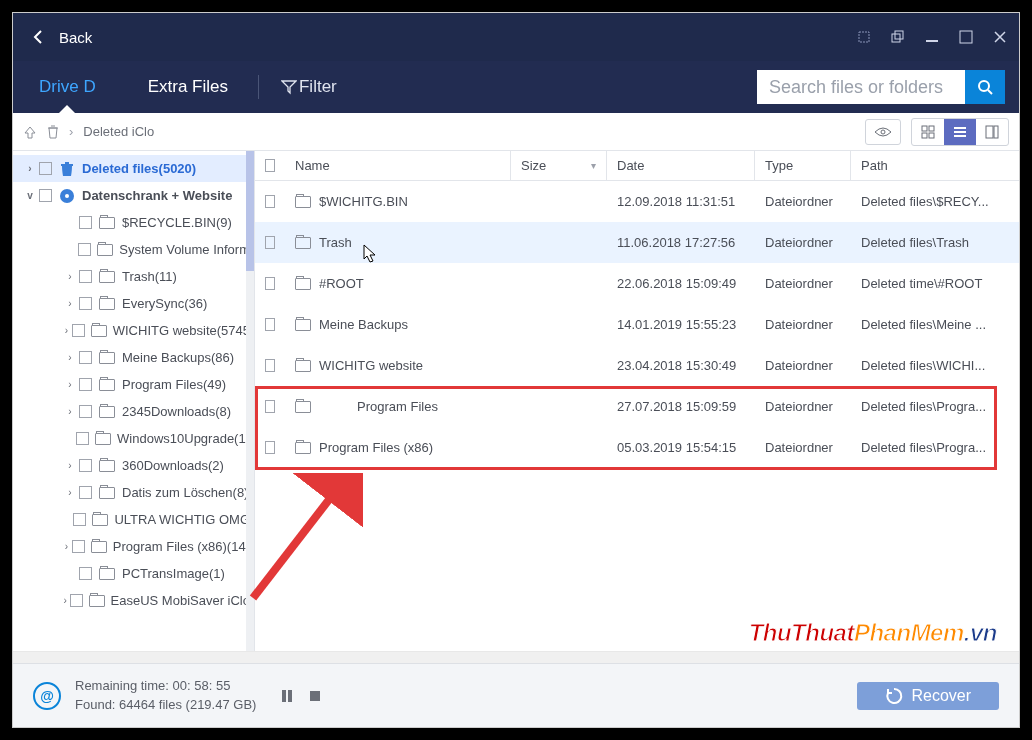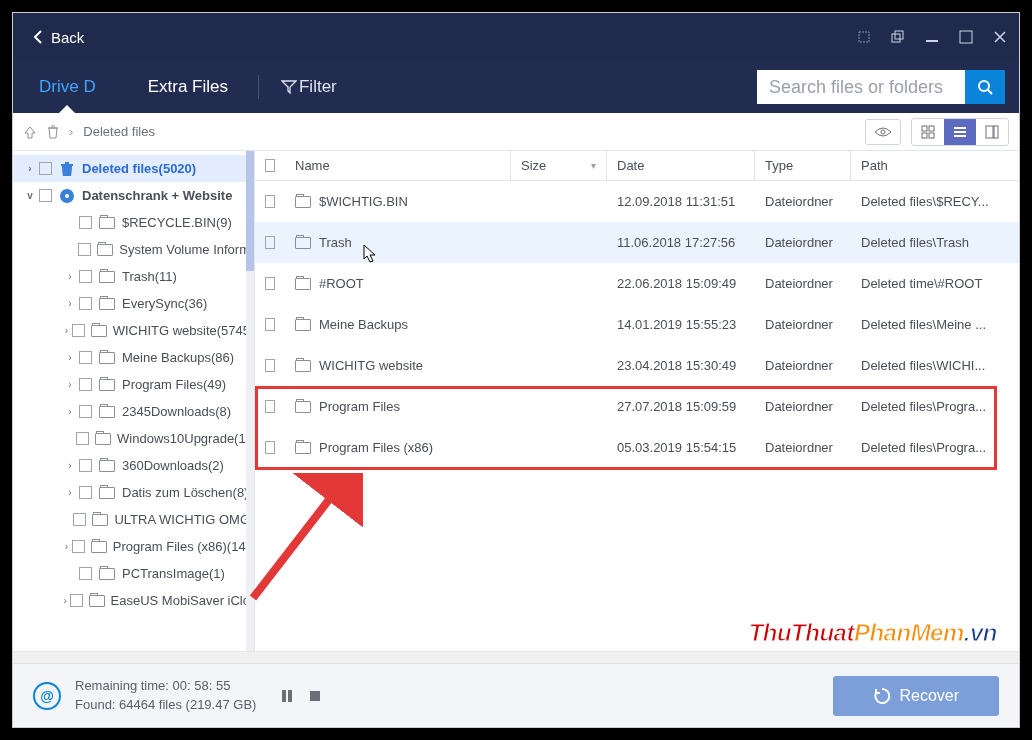--- a/index.html
+++ b/index.html
@@ -1,19 +1,19 @@
 <!DOCTYPE html>
 <html><head>
 <meta charset="utf-8">
 <style>
 * { margin:0; padding:0; box-sizing:border-box; font-family:"Segoe UI",Arial,sans-serif; }
 body { background:#000; width:1032px; height:740px; overflow:hidden; position:relative; }
 .frame { position:absolute; left:12px; top:12px; width:1008px; height:716px; background:#fff; border:1px solid #ccc; }
 .titlebar { height:48px; background:#1f2a4c; display:flex; align-items:center; padding:0 12px; color:#fff; }
-.titlebar .back-btn { display:flex; align-items:center; gap:8px; color:#fff; font-size:15px; cursor:pointer; padding:4px 8px; }
+.titlebar .back-btn { display:flex; align-items:center; gap:16px; color:#fff; font-size:15px; cursor:pointer; padding:4px 8px; }
 .titlebar .spacer { flex:1; }
 .titlebar .winctl { display:flex; gap:20px; align-items:center; }
 .titlebar .winctl svg { display:block; }
 
 .toolbar { height:52px; background:#222c51; display:flex; align-items:center; color:#fff; font-size:17px; }
 .toolbar .tab { padding:0 26px; height:52px; display:flex; align-items:center; cursor:pointer; position:relative; }
 .toolbar .tab.active { color:#3ea6ff; }
 .toolbar .tab.active::after { content:""; position:absolute; bottom:-1px; left:50%; transform:translateX(-50%); width:0; height:0; border-left:9px solid transparent; border-right:9px solid transparent; border-bottom:9px solid #fff; }
 .toolbar .divider { width:1px; height:24px; background:#4a5577; margin:0 4px; }
 .toolbar .filter { display:flex; align-items:center; gap:2px; padding:0 18px; cursor:pointer; color:#e0e4ef; }
@@ -65,21 +65,21 @@
 .row .fico { width:16px; height:12px; border:1px solid #8a8e97; border-radius:1px; margin-right:8px; position:relative; }
 .row .fico::before { content:""; position:absolute; top:-3px; left:0; width:6px; height:2px; border:1px solid #8a8e97; border-bottom:none; }
 .red-box { position:absolute; border:3px solid #e23838; pointer-events:none; }
 .cursor-arrow { position:absolute; left:370px; top:280px; z-index:50; pointer-events:none; }
 
 .footer { height:64px; background:#f3f5f8; border-top:1px solid #dde0e5; display:flex; align-items:center; padding:0 20px; }
 .footer .scan-ico { width:28px; height:28px; border:2px solid #0a84d9; border-radius:50%; display:flex; align-items:center; justify-content:center; color:#0a84d9; font-weight:bold; font-size:14px; margin-right:14px; }
 .footer .status { font-size:13px; color:#5a5e67; line-height:1.4; }
 .footer .mediactl { display:flex; gap:14px; margin-left:24px; }
 .footer .mediactl svg { display:block; cursor:pointer; }
-.footer .recover { margin-left:auto; background:#7d9fd9; color:#fff; padding:0 40px; height:40px; display:flex; align-items:center; gap:8px; border-radius:3px; font-size:16px; cursor:pointer; }
+.footer .recover { margin-left:auto; background:#7d9fd9; color:#fff; padding:0 28px; height:28px; display:flex; align-items:center; gap:8px; border-radius:3px; font-size:16px; cursor:pointer; }
 
 .watermark { position:absolute; right:22px; bottom:80px; font-size:24px; font-weight:800; font-style:italic; letter-spacing:-0.5px; pointer-events:none; z-index:60; }
 .watermark .w1 { color:#c00;margin-left:44px; -webkit-text-stroke:1px #fff; }
 .watermark .w2 { color:#ff8a00; -webkit-text-stroke:1px #fff; }
 .watermark .w3 { color:#1a3a8a; -webkit-text-stroke:1px #fff; }
 
 .red-arrow { position:absolute; left:230px; top:460px; z-index:55; pointer-events:none; }
 .bottom-sb { height:12px; background:#fff; border-top:1px solid #e8e8e8; position:relative; }
 .bottom-sb .btrack { position:absolute; left:0; right:0; top:0; bottom:0; background:#f0f0f0; }
 </style>
@@ -143,21 +143,21 @@
 
   <div class="crumb-row">
     <div class="left">
       <svg width="14" height="14" viewBox="0 0 14 14">
           <path d="M7 2 L12 8 L9 8 L9 13 L5 13 L5 8 L2 8 Z" fill="none" stroke="#8a8e97" stroke-width="1"></path>
         </svg>
       <svg width="12" height="14" viewBox="0 0 12 14">
           <path d="M2 3 L10 3 L9 13 L3 13 Z M1 3 L11 3 M4 1 L8 1" fill="none" stroke="#8a8e97" stroke-width="1"></path>
         </svg>
       <span class="sep">›</span>
-      <span>Deleted files</span>
+      <span>Deleted iClo</span>
     </div>
     <div class="right">
       <div class="eye-btn">
         <svg width="18" height="12" viewBox="0 0 18 12">
             <path d="M1 6 Q9 -2 17 6 Q9 14 1 6 Z" fill="none" stroke="#6b6f78" stroke-width="1"></path>
             <circle cx="9" cy="6" r="2" fill="none" stroke="#6b6f78" stroke-width="1"></circle>
           </svg>
       </div>
       <div class="view-group">
         <div class="vb">
@@ -358,21 +358,21 @@
             <span>Path</span>
           </div>
       </div>
       <div class="rows" id="rows">
           <div class="row">
             <div class="cell" style="width:30px;justify-content:center;">
               <div class="chk"></div>
             </div>
             <div class="cell" style="width:226px;">
               <div class="fico"></div>
-              <span>$WICHTIG.BIN</span>
+              <span>$WICHITG.BIN</span>
             </div>
             <div class="cell" style="width:96px;"></div>
             <div class="cell" style="width:148px;">12.09.2018 11:31:51</div>
             <div class="cell" style="width:96px;">Dateiordner</div>
             <div class="cell" style="flex:1;">Deleted files\$RECY...</div>
           </div>
           <div class="row sel">
             <div class="cell" style="width:30px;justify-content:center;">
               <div class="chk"></div>
             </div>
@@ -421,21 +421,21 @@
             </div>
             <div class="cell" style="width:96px;"></div>
             <div class="cell" style="width:148px;">23.04.2018 15:30:49</div>
             <div class="cell" style="width:96px;">Dateiordner</div>
             <div class="cell" style="flex:1;">Deleted files\WICHI...</div>
           </div>
           <div class="row">
             <div class="cell" style="width:30px;justify-content:center;">
               <div class="chk"></div>
             </div>
-            <div class="cell" style="width:226px;">
+            <div class="cell" style="width:226px;gap:38px;">
               <div class="fico"></div>
               <span>Program Files</span>
             </div>
             <div class="cell" style="width:96px;"></div>
             <div class="cell" style="width:148px;">27.07.2018 15:09:59</div>
             <div class="cell" style="width:96px;">Dateiordner</div>
             <div class="cell" style="flex:1;">Deleted files\Progra...</div>
           </div>
           <div class="row">
             <div class="cell" style="width:30px;justify-content:center;">

